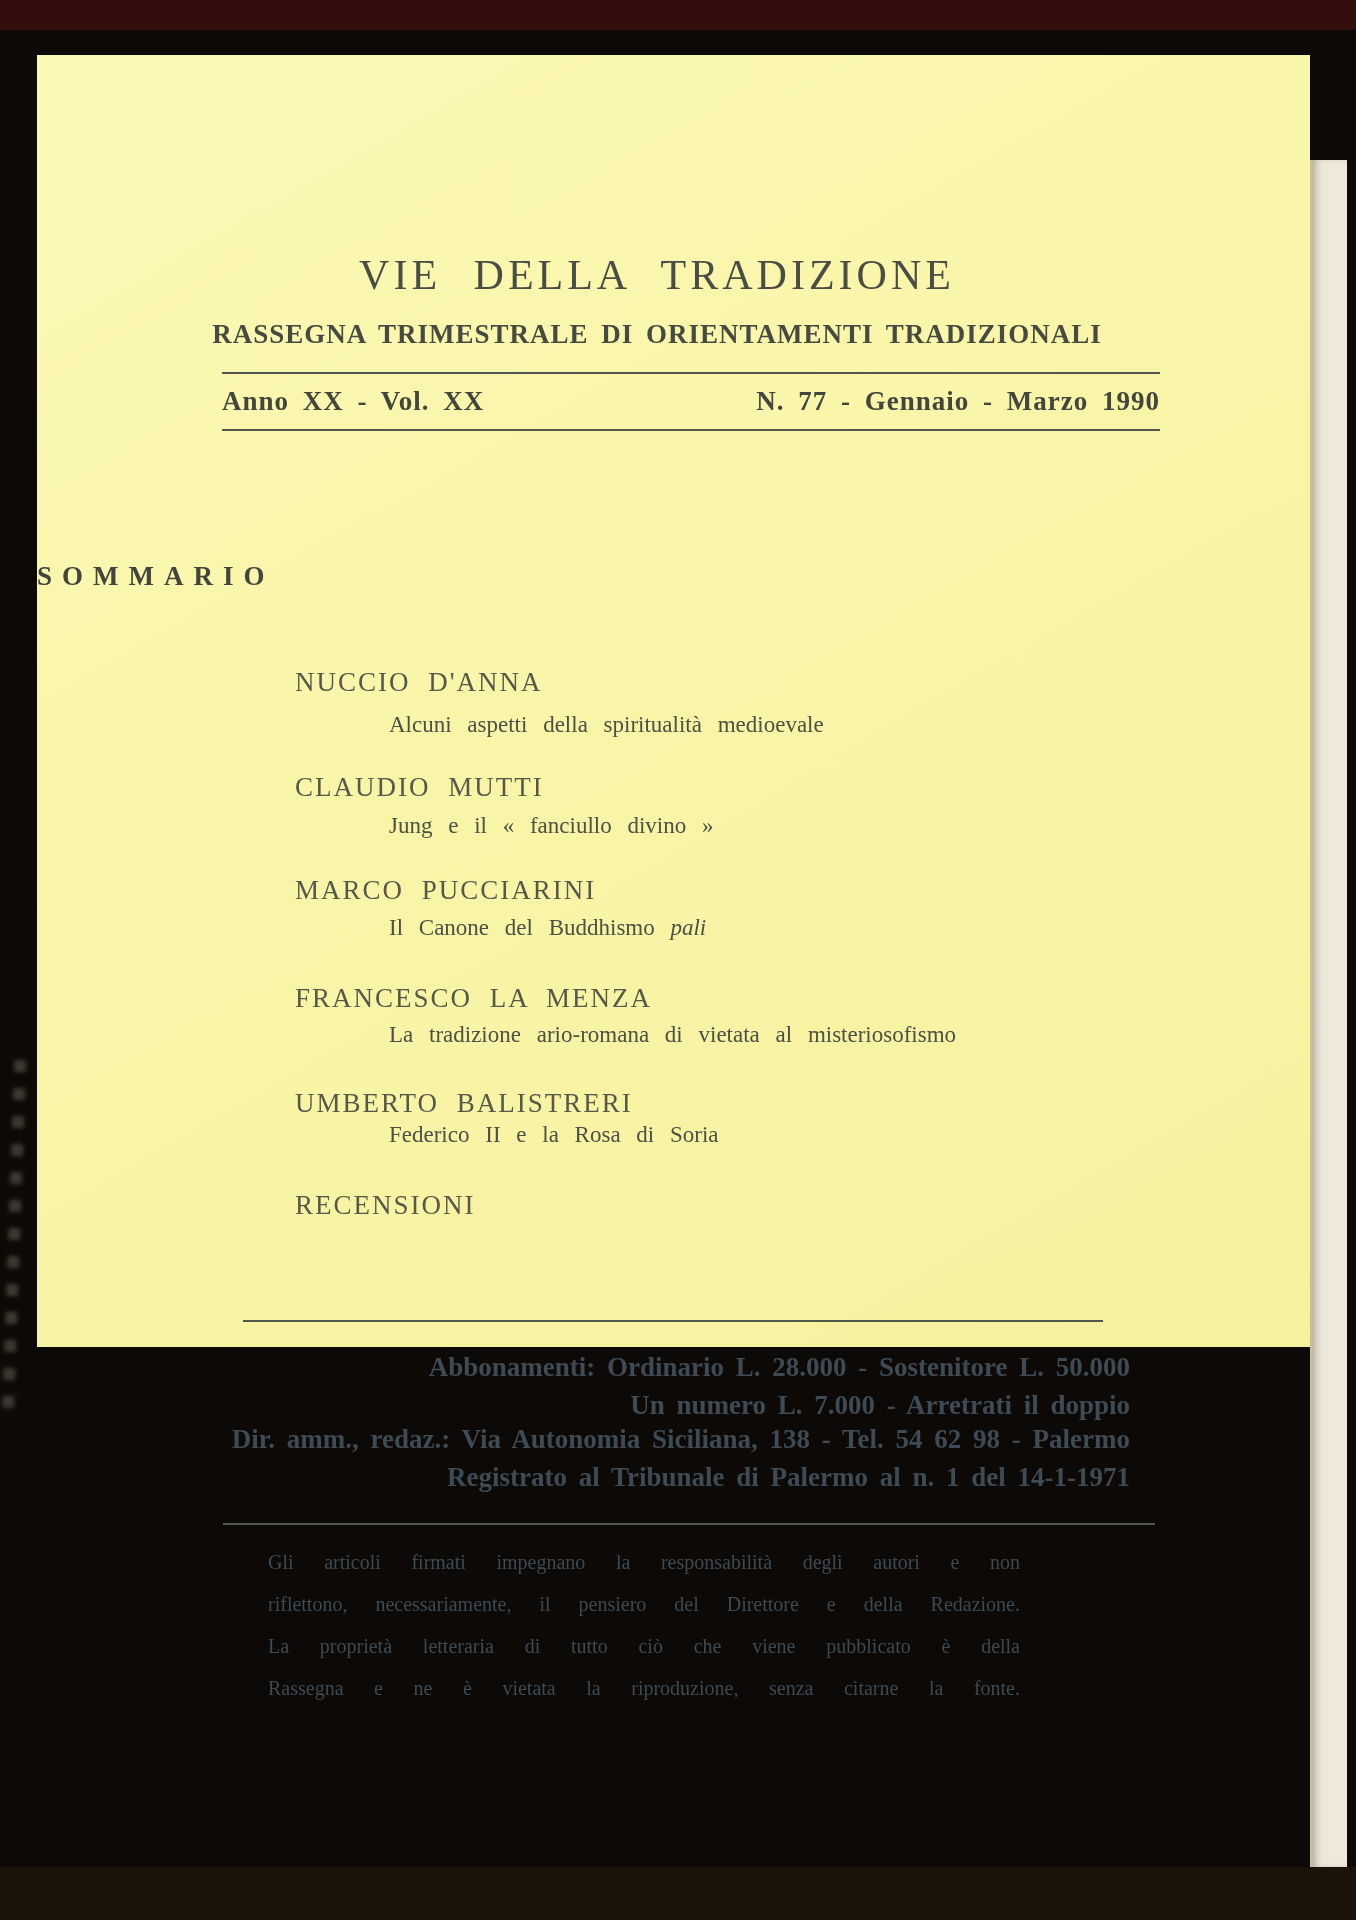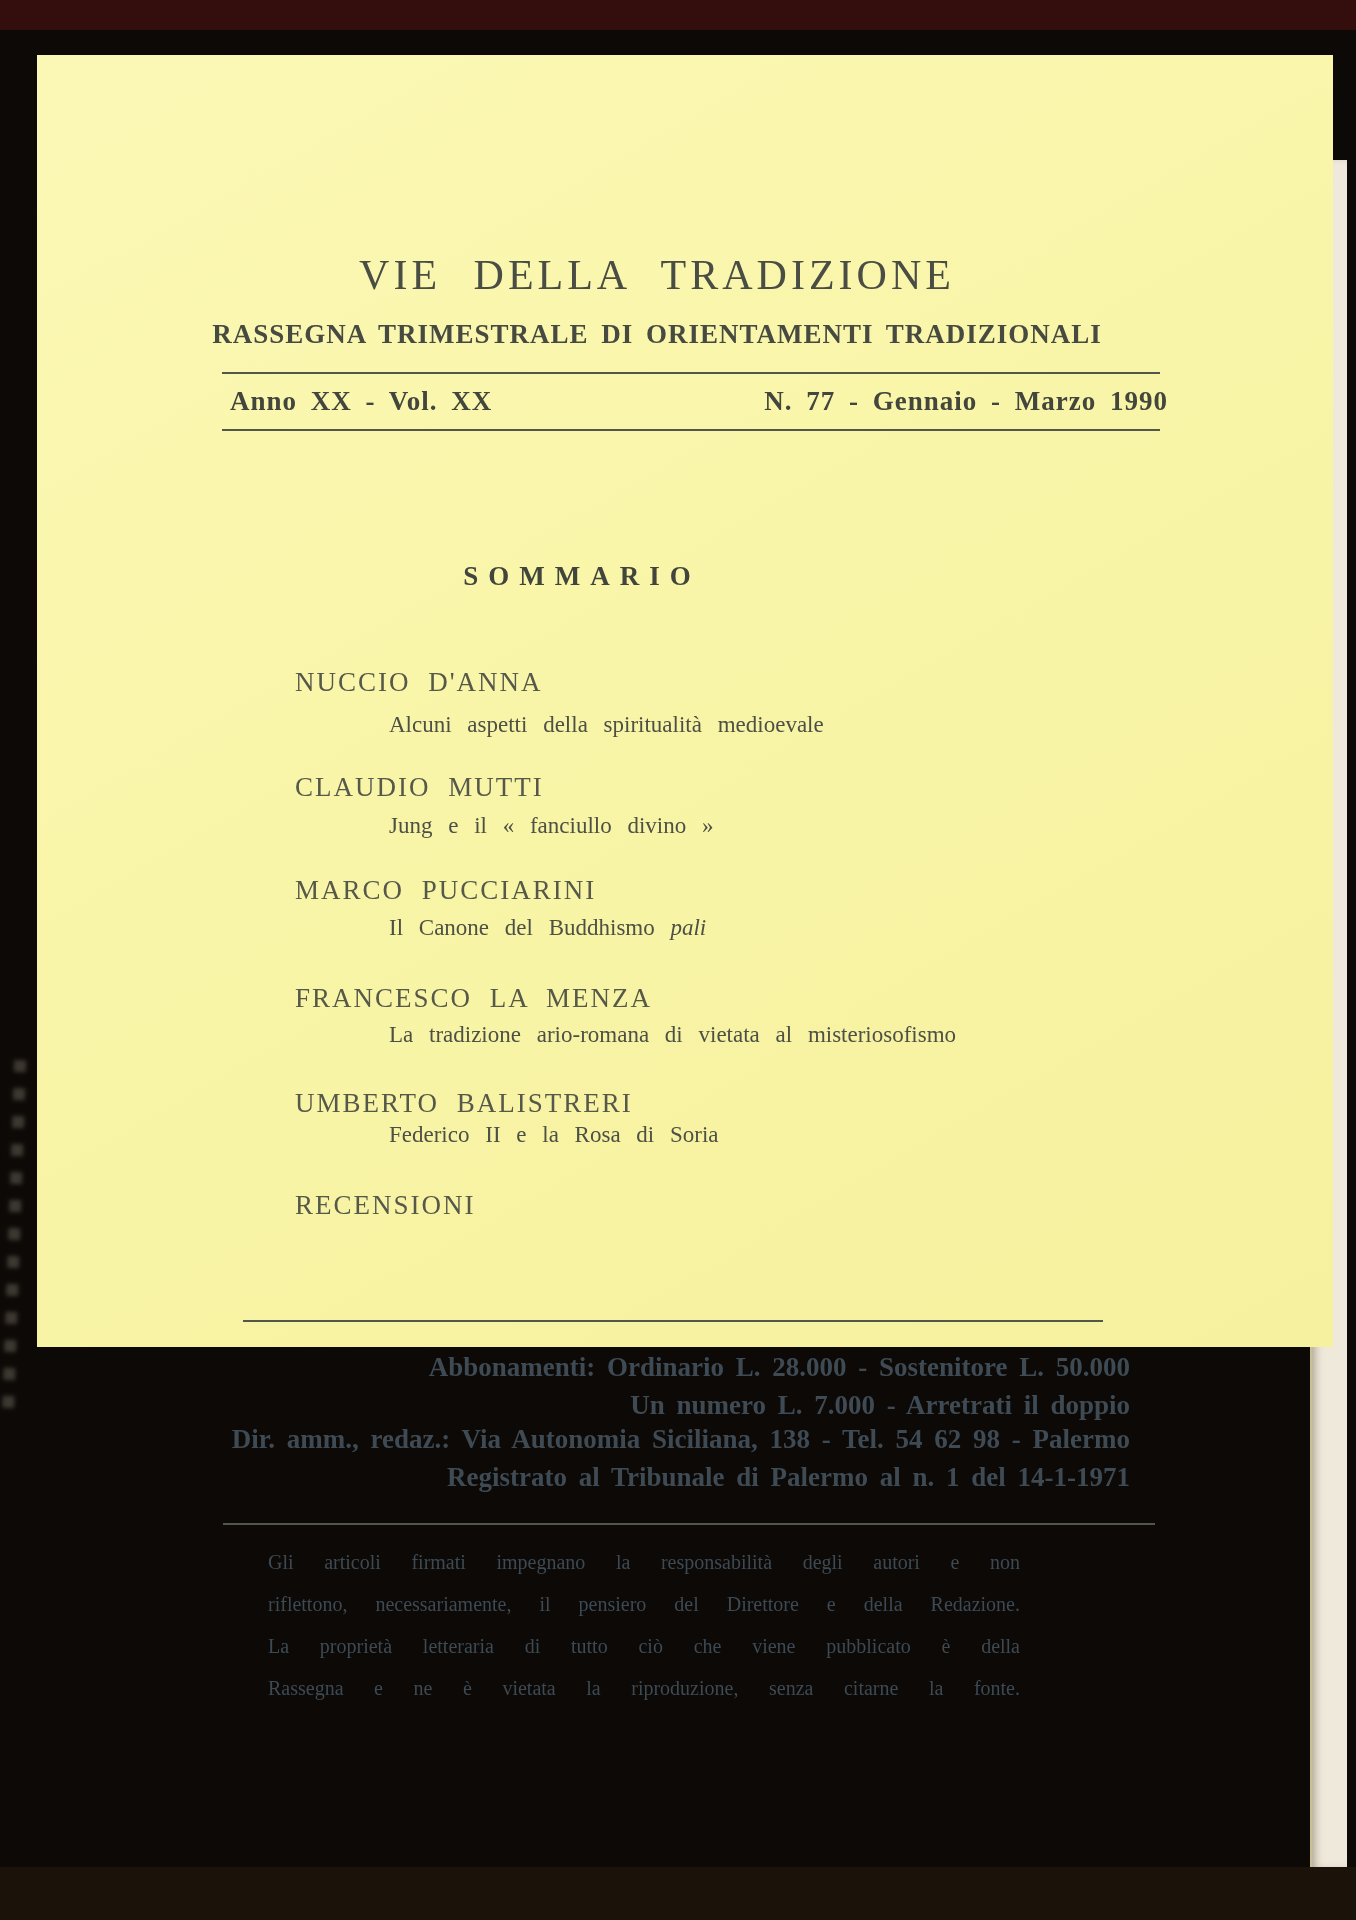--- a/index.html
+++ b/index.html
@@ -17,21 +17,20 @@
     border-left:2px solid #c9c09a;
   }
   .margin-scribble{
     position:absolute;left:8px;top:1060px;width:12px;height:360px;
     background:repeating-linear-gradient(to bottom, rgba(185,178,160,.28) 0 12px, transparent 12px 28px);
     filter:blur(2px);transform:rotate(2deg);
   }
   .page{
     position:absolute;left:37px;top:55px;width:1273px;height:1292px;
     background:linear-gradient(150deg,#fbf8b6 0%,#f9f5a8 45%,#f6f19e 100%);
-    padding-left:23px;
   }
   .page *{white-space:nowrap;}
   .title{
     position:absolute;top:196px;left:0;width:1240px;margin:0;text-align:center;
     font-size:42px;font-weight:normal;color:#4a4d44;
     letter-spacing:4px;word-spacing:18px;
   }
   .subtitle{
     position:absolute;top:264px;left:0;width:1240px;margin:0;text-align:center;
     font-size:27px;font-weight:bold;color:#474a41;
@@ -39,24 +38,24 @@
   }
   .rule{position:absolute;height:2px;background:#53564b;}
   .rule1{top:317px;left:185px;width:938px;}
   .rule2{top:374px;left:185px;width:938px;}
   .rule3{top:1265px;left:206px;width:860px;}
   .rule4{top:1468px;left:186px;width:932px;}
   .issue-row{
     position:absolute;top:331px;left:185px;width:938px;
     display:flex;justify-content:space-between;
     font-size:27px;font-weight:bold;color:#43463d;
-    letter-spacing:1px;word-spacing:6px;margin-left:8px;
+    letter-spacing:1px;word-spacing:6px;
   }
   .sommario{
-    position:absolute;top:506px;left:0;width:1090px;text-align:center;
+    position:absolute;top:506px;left:0;width:1090px;
     font-size:27px;font-weight:bold;color:#42453c;letter-spacing:10px;
   }
   .toc-author{
     position:absolute;left:258px;
     font-size:27px;color:#56584a;letter-spacing:2px;word-spacing:9px;
   }
   .toc-title{
     position:absolute;left:352px;
     font-size:23px;color:#4d5044;word-spacing:10px;
   }

